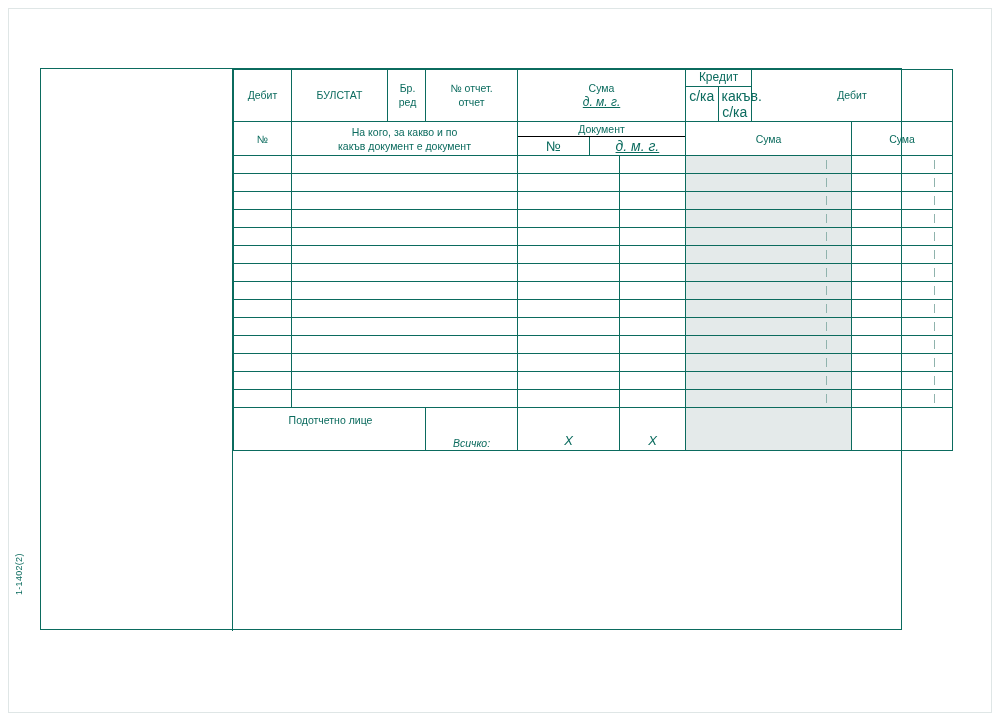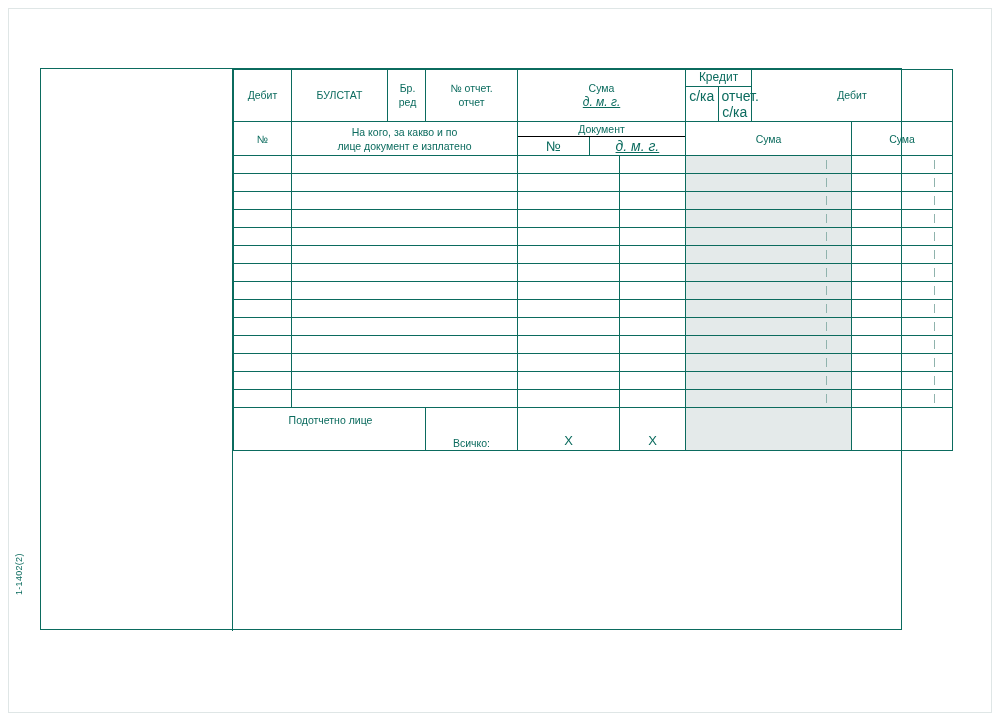--- a/index.html
+++ b/index.html
@@ -118,21 +118,21 @@
   .money2 .tick2 {
     position: absolute;
     right: 17px;
     top: 4px;
     bottom: 4px;
     width: 1px;
     background: #8fb3ad;
   }
   .row-body td { height: 28.2px; }
   .footer-cell { height: 58px; vertical-align: top; margin-left: 16px; }
-  .footer-total { height: 58px; }
+  .footer-total { height: 58px; font-style: italic; }
   .bigx { font-size: 13px; }
 </style>
 </head>
 <body>
 
 <div class="page">
 
   <div class="trim trim-top"></div>
   <div class="trim trim-bottom"></div>
   <div class="trim trim-left"></div>
@@ -179,36 +179,36 @@
           </td>
           <td class="notop" style="padding:0">
             <div style="border-bottom:1px solid #0b6b5e;">
               <span class="cell-text small">Кредит</span>
             </div>
             <div style="display:flex;">
               <div style="width:50%;border-right:1px solid #0b6b5e;box-sizing:border-box;">
                 <span class="cell-text tiny">с/ка</span>
               </div>
               <div style="width:50%;box-sizing:border-box;">
-                <span class="cell-text tiny">отчет. с/ка</span>
+                <span class="cell-text tiny">какъв. с/ка</span>
               </div>
             </div>
           </td>
           <td class="notop" colspan="2">
             <span class="cell-text">Дебит</span>
           </td>
         </tr>
 
         <tr>
           <td>
             <span class="cell-text">№</span>
           </td>
           <td colspan="3">
             <span class="cell-text">На кого, за какво и по</span>
-            <span class="cell-text">лице документ е изплатено</span>
+            <span class="cell-text">какъв документ е документ</span>
           </td>
           <td colspan="2" style="padding:0">
             <div style="border-bottom:1px solid #000000;">
               <span class="cell-text">Документ</span>
             </div>
             <div style="display:flex;">
               <div style="width:43%;border-right:1px solid #0b6b5e;box-sizing:border-box;">
                 <span class="cell-text tiny">№</span>
               </div>
               <div style="width:57%;box-sizing:border-box;">

